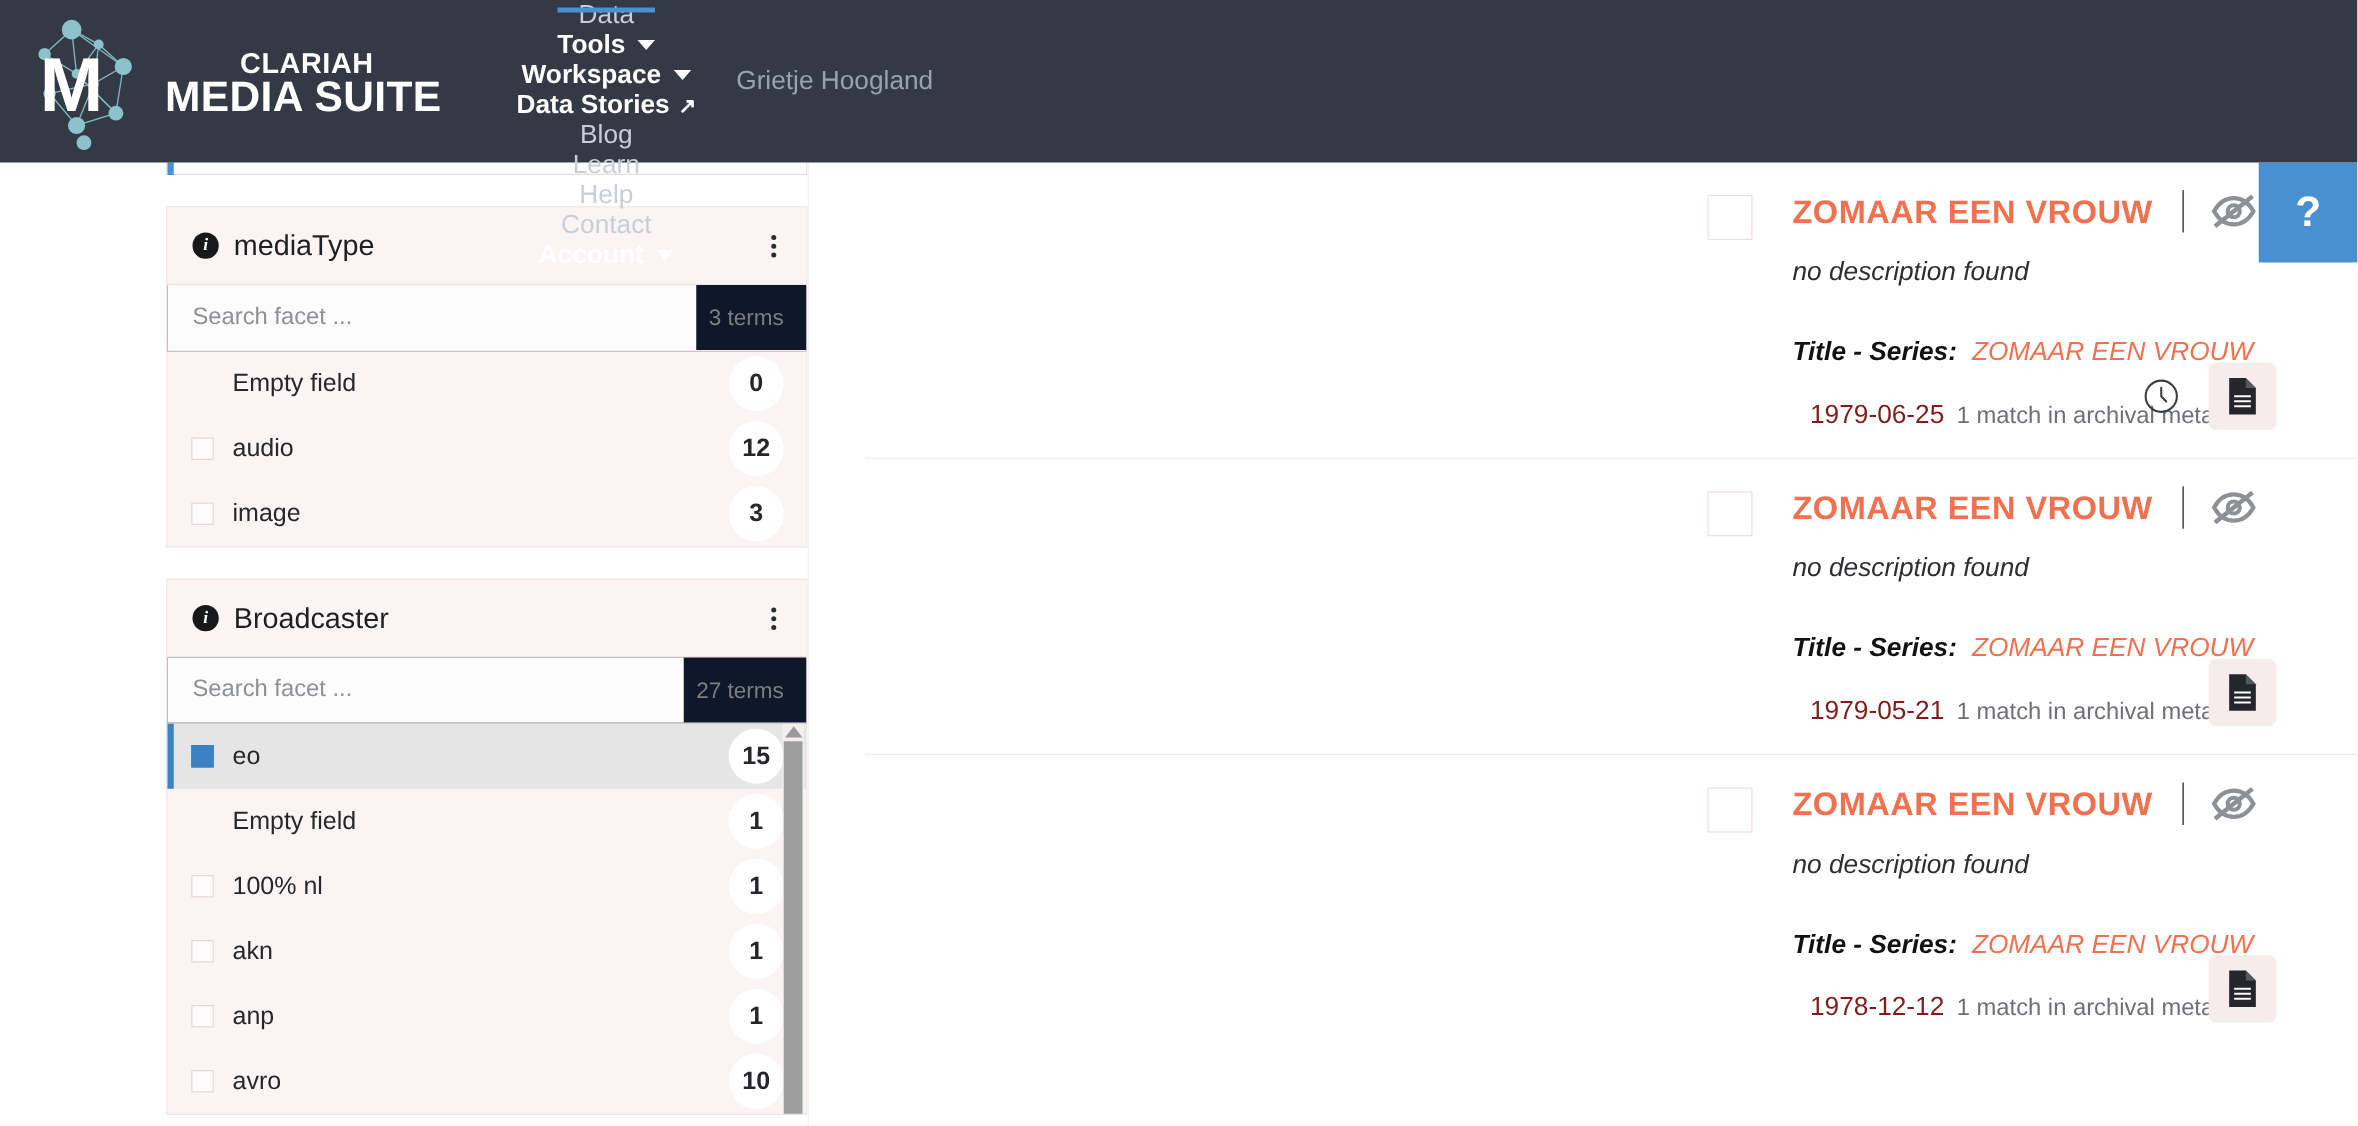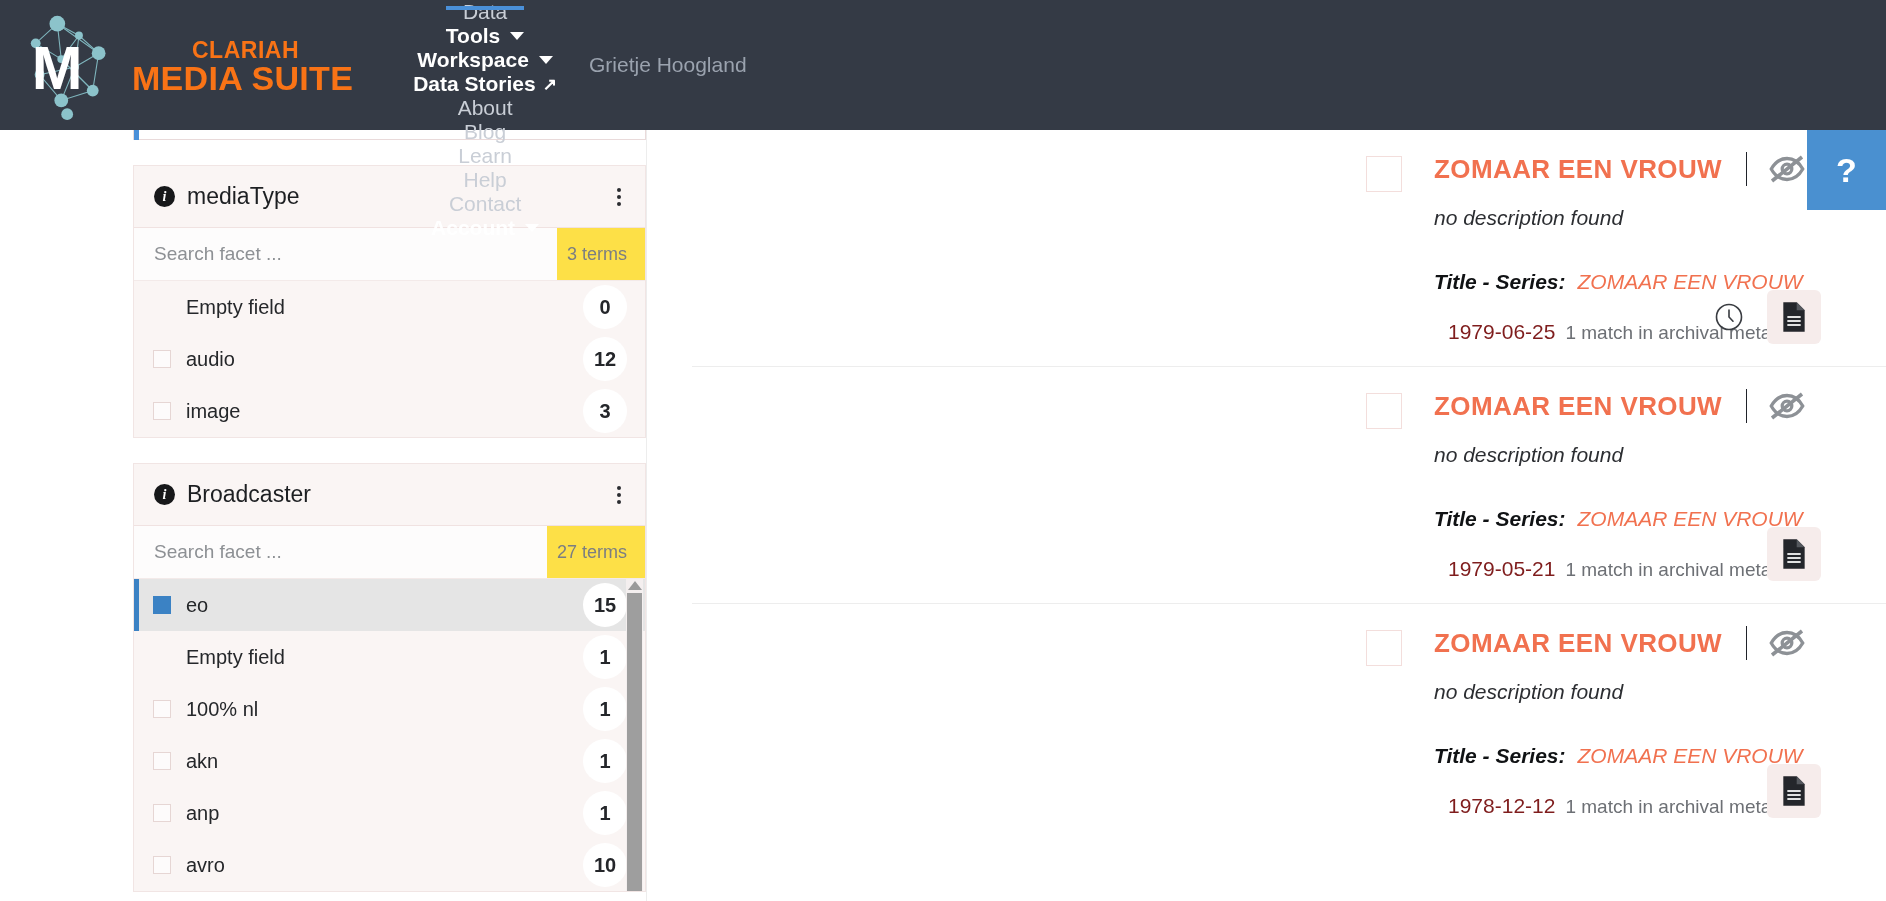--- a/index.html
+++ b/index.html
@@ -16,21 +16,21 @@
     background: #343a45;
     display: flex;
     align-items: center;
     padding: 0 0 0 18px;
     position: relative;
     z-index: 50;
   }
   .brand { display: flex; align-items: center; gap: 4px; }
   .logo-mark { width: 118px; height: 118px; flex: none; }
   .brand-text {
-    color: #f97316;
+    color: #ffffff;
     font-weight: bold;
     line-height: 0.95;
     margin-left: -8px;
     margin-top: 4px;
   }
   .brand-line1 { font-size: 23px; letter-spacing: 0.5px; padding-left: 60px; }
   .brand-line2 { font-size: 34px; letter-spacing: 0.3px; }
 
   .nav-items { display: flex; align-items: center; margin-left: 38px; height: 100%; flex-direction: column; }
   .nav-item {
@@ -115,21 +115,21 @@
   .facet-title { font-size: 23px; color: #1d1f22; margin-left: 12px; }
   .kebab {
     margin-left: auto;
     display: flex; flex-direction: column; gap: 3px;
     padding: 6px 6px; cursor: pointer;
   }
   .kebab i { width: 4px; height: 4px; border-radius: 50%; background: #2a2c30; display: block; }
 
   .facet-searchrow {
     display: flex; align-items: center;
-    height: 53px; background: #fde047;
+    height: 53px; background: #0f172a;
     border-bottom: 1px solid #f3eae9;
   }
   .facet-search-input {
     flex: 1;
     border: none; outline: none;
     background: #fdfcfc;
     height: 100%;
     padding: 0 20px;
     font-size: 19px; color: #4e5154;
     font-family: "Liberation Sans", sans-serif;
@@ -298,23 +298,20 @@
       </div>
       <div class="nav-item strong">
         <span>Workspace</span>
         <span class="caret"></span>
       </div>
       <div class="nav-item strong">
         <span>Data Stories</span>
         <span class="extlink">↗</span>
       </div>
       <div class="nav-item">
-        <span>About</span>
-      </div>
-      <div class="nav-item">
         <span>Blog</span>
       </div>
       <div class="nav-item">
         <span>Learn</span>
       </div>
       <div class="nav-item">
         <span>Help</span>
       </div>
       <div class="nav-item">
         <span>Contact</span>

